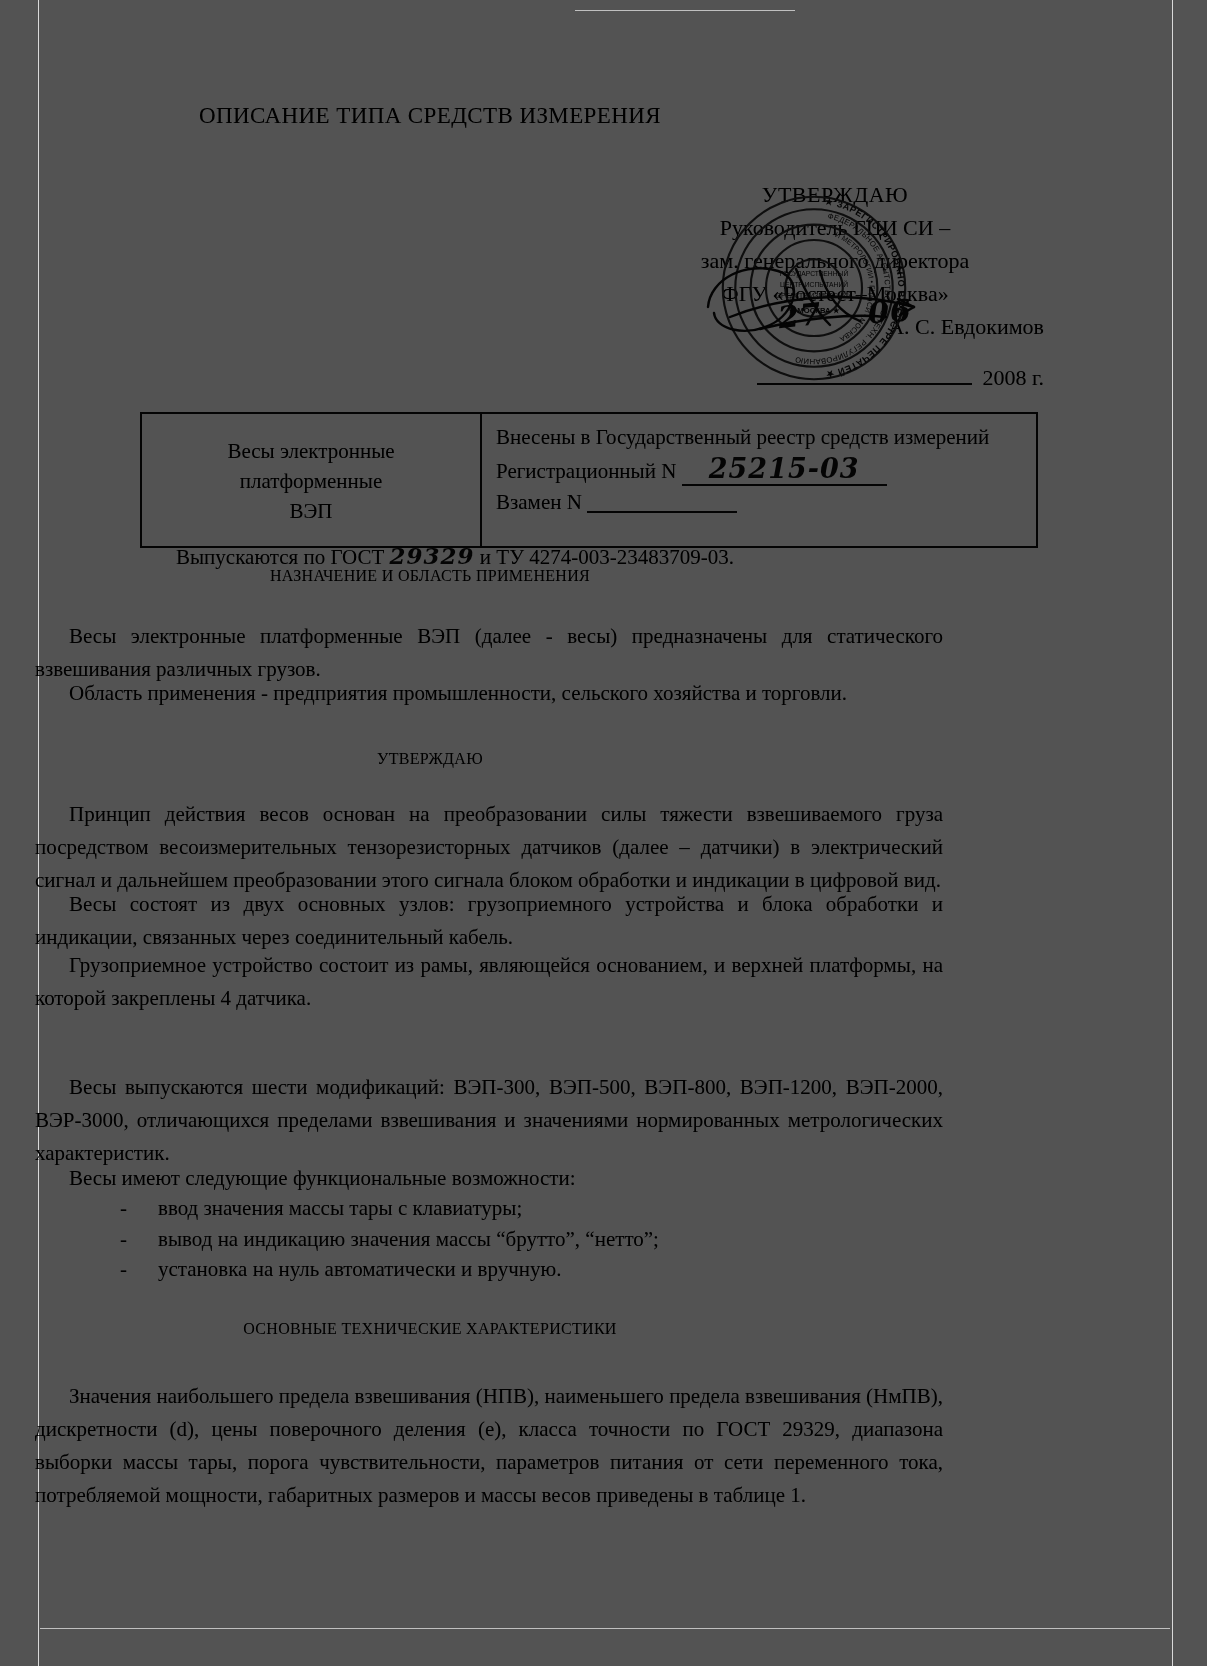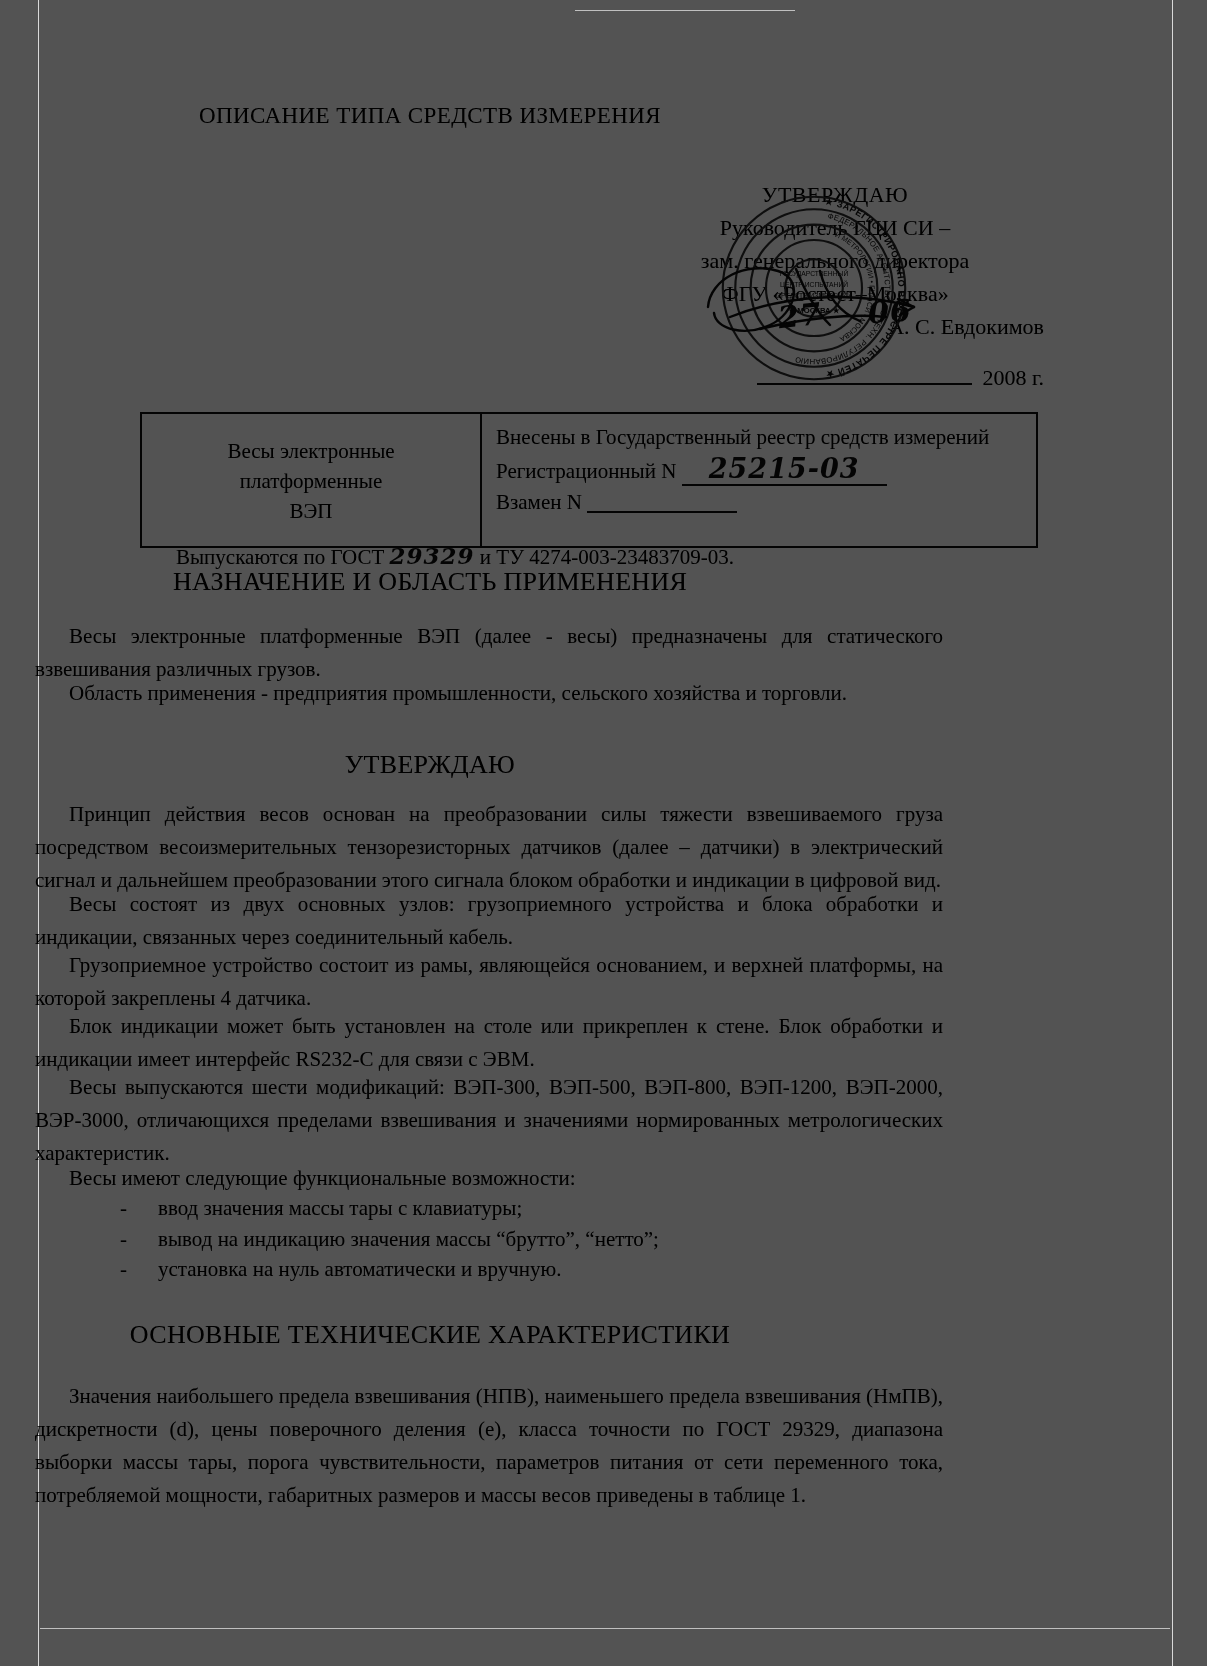--- a/index.html
+++ b/index.html
@@ -143,21 +143,21 @@
     font-size: 21px;
     white-space: nowrap;
     margin-top: 20px;
   }
 
   
   .section-title {
     position: absolute;
     width: 860px;
     text-align: center;
-    font-size: 26px;
+    font-size: 16px;
     letter-spacing: 0.3px;
   }
   .para {
     position: absolute;
     width: 908px;
     font-size: 21px;
     line-height: 33px;
     text-align: justify;
     text-indent: 34px;
     margin-left: 35px;
@@ -267,21 +267,20 @@
   </div>
 
   <div class="section-title" style="top:567px">НАЗНАЧЕНИЕ И ОБЛАСТЬ ПРИМЕНЕНИЯ</div>
   <div class="para" style="top:620px">Весы электронные  платформенные ВЭП (далее - весы) предназначены для статического взвешивания различных грузов.</div>
   <div class="para" style="top:677px">Область применения - предприятия промышленности, сельского хозяйства и торговли.</div>
 
   <div class="section-title" style="top:750px">УТВЕРЖДАЮ</div>
   <div class="para" style="top:798px">Принцип действия весов основан на преобразовании силы тяжести взвешиваемого груза посредством весоизмерительных тензорезисторных датчиков (далее – датчики) в электрический сигнал и дальнейшем преобразовании этого сигнала блоком обработки и индикации в цифровой вид.</div>
   <div class="para" style="top:888px">Весы состоят из двух основных узлов: грузоприемного устройства и блока обработки и  индикации, связанных через соединительный кабель.</div>
   <div class="para" style="top:949px">Грузоприемное устройство состоит из рамы, являющейся основанием, и верхней платформы, на которой закреплены 4 датчика.</div>
-  <div class="para" style="top:1010px">Блок индикации может быть установлен на столе или прикреплен к стене. Блок обработки и индикации имеет интерфейс RS232-С  для связи с ЭВМ.</div>
   <div class="para" style="top:1071px">Весы выпускаются  шести модификаций: ВЭП-300, ВЭП-500, ВЭП-800, ВЭП-1200, ВЭП-2000, ВЭР-3000, отличающихся пределами взвешивания и значениями нормированных метрологических характеристик.</div>
   <div class="para" style="top:1162px">Весы имеют следующие функциональные возможности:</div>
 
   <ul class="bullets" style="left:120px; top:1193px">
     <li>
       <span class="dash">-</span>
       <span>ввод значения массы тары с клавиатуры;</span>
     </li>
     <li>
       <span class="dash">-</span>

